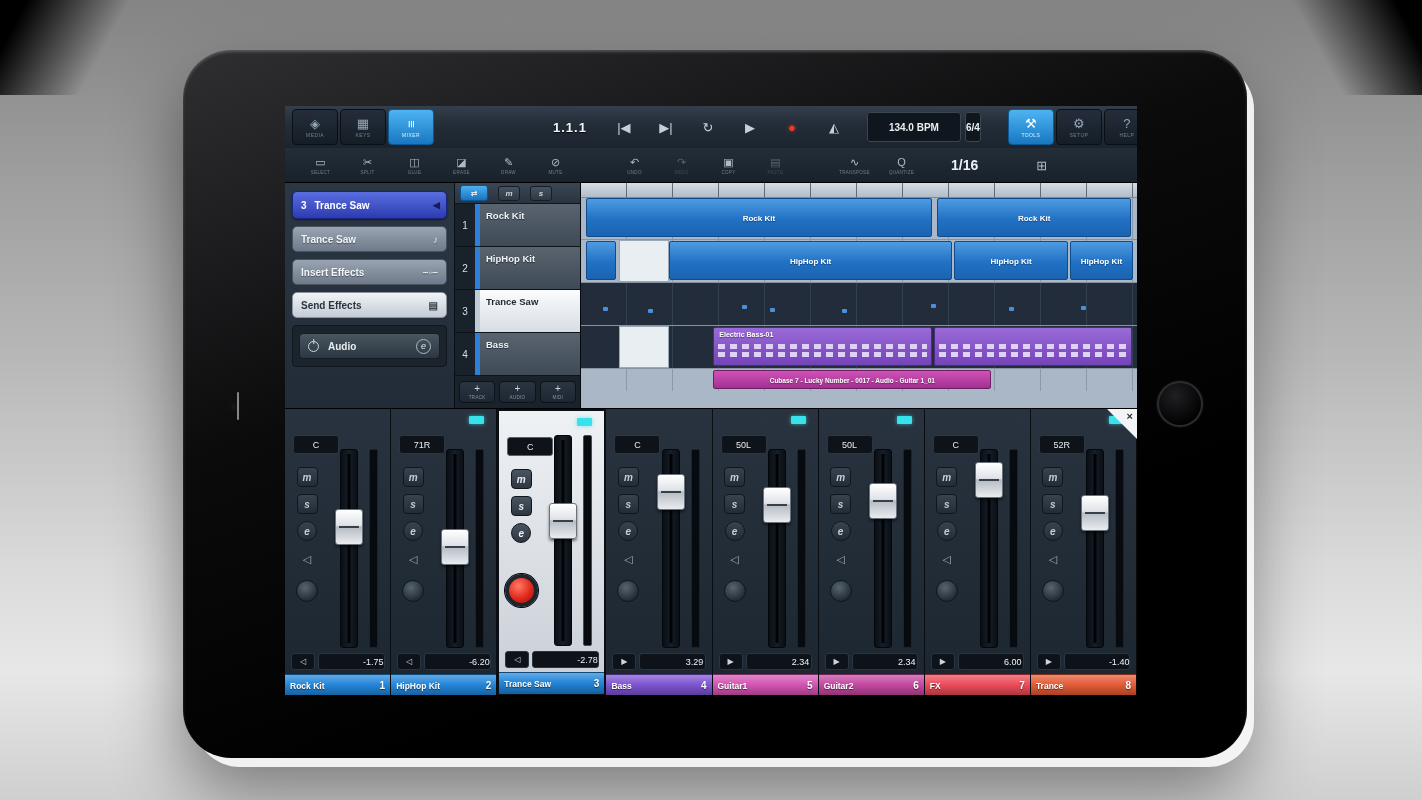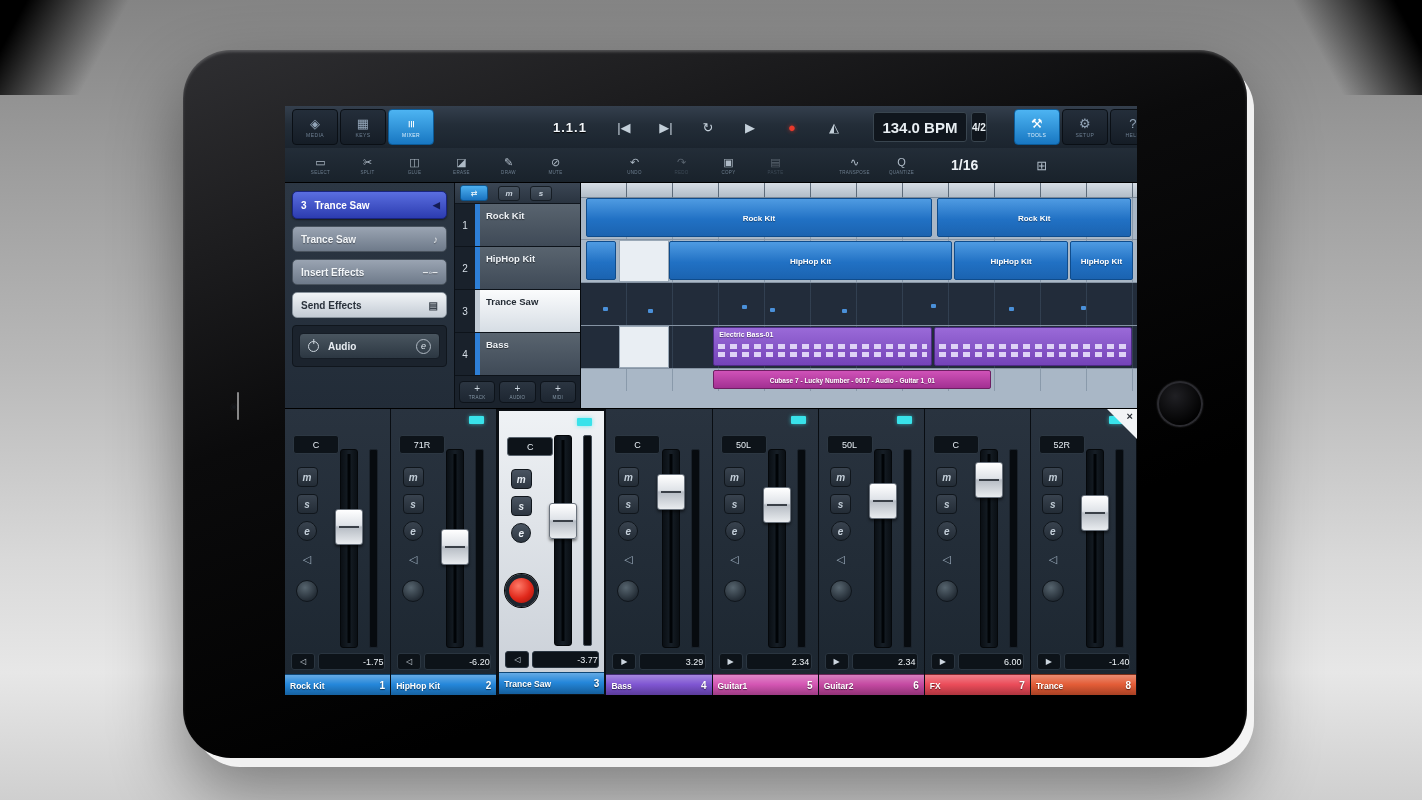--- a/index.html
+++ b/index.html
@@ -40,22 +40,22 @@
     background:linear-gradient(180deg,#242e3a,#151d26);border:1px solid #0a0f15;color:#93a5b8;}
   .tbtn .ticon{font-size:13px;line-height:14px;}
   .tbtn .tlabel{font-size:5px;letter-spacing:.4px;margin-top:1px;color:#6e8093;}
   .tbtn.active{background:linear-gradient(180deg,#4db4f2,#1877c2);border-color:#0c5a96;color:#fff;}
   .tbtn.active .tlabel{color:#dff0fc;}
   .rot{display:inline-block;transform:rotate(90deg);}
   .pos{margin-left:118px;font-size:13px;font-weight:bold;color:#f2f6fa;text-shadow:0 1px 1px #000;letter-spacing:1px;}
   .t-controls{display:flex;margin-left:16px;}
   .tc{width:30px;margin:0 6px;text-align:center;color:#c3cfd9;font-size:13px;cursor:default;}
   .tc.rec-glyph{color:#e8392b;text-shadow:0 0 4px rgba(232,57,43,.7);}
-  .bpm-box{margin-left:18px;height:28px;min-width:80px;padding:0 6px;border-radius:3px;background:#10161d;border:1px solid #39454f;
-    display:flex;align-items:center;justify-content:center;color:#e8eef2;font-size:15px;font-weight:bold;}
+  .bpm-box{margin-left:12px;height:28px;min-width:80px;padding:0 6px;border-radius:3px;background:#10161d;border:1px solid #39454f;
+    display:flex;align-items:center;justify-content:center;color:#e8eef2;font-size:10px;font-weight:bold;}
   .sig-box{margin-left:4px;height:28px;width:30px;border-radius:3px;background:#10161d;border:1px solid #39454f;
     display:flex;align-items:center;justify-content:center;color:#e8eef2;font-size:10px;font-weight:bold;}
   .t-right{display:flex;margin-left:26px;}
 
   
   .toolbar{position:absolute;top:42px;left:0;width:100%;height:35px;display:flex;align-items:center;padding-left:12px;box-sizing:border-box;
     background:linear-gradient(180deg,#232d38,#19222b);border-bottom:1px solid #000;}
   .tb-item{width:47px;display:flex;flex-direction:column;align-items:center;color:#aebac6;}
   .tb-icon{font-size:11px;line-height:12px;}
   .tb-label{font-size:4.5px;color:#6e7f90;margin-top:2px;letter-spacing:.3px;}
@@ -199,21 +199,21 @@
       <div class="pos">1.1.1</div>
       <div class="t-controls">
           <div class="tc">|◀</div>
           <div class="tc">▶|</div>
           <div class="tc">↻</div>
           <div class="tc">▶</div>
           <div class="tc rec-glyph">●</div>
           <div class="tc">◭</div>
         </div>
       <div class="bpm-box">134.0 BPM</div>
-      <div class="sig-box">4/2</div>
+      <div class="sig-box">6/4</div>
       <div class="t-right">
           <div class="tbtn active">
             <span class="ticon">⚒</span>
             <span class="tlabel">TOOLS</span>
           </div>
           <div class="tbtn">
             <span class="ticon">⚙</span>
             <span class="tlabel">SETUP</span>
           </div>
           <div class="tbtn">
@@ -465,21 +465,21 @@
             <div class="rec"></div>
           </div>
           <div class="fader-area">
             <div class="groove">
               <div class="cap" style="top:32%"></div>
             </div>
             <div class="meter"></div>
           </div>
           <div class="bot">
             <div class="bicon">◁</div>
-            <div class="bval">-3.77</div>
+            <div class="bval">-2.78</div>
           </div>
           <div class="nbar" style="background:#1c82d8">
             <span class="shade"></span>
             <span class="nm">Trance Saw</span>
             <span class="no">3</span>
           </div>
         </div>
         <div class="strip">
           <div class="pan">C</div>
           <div class="col-left">

